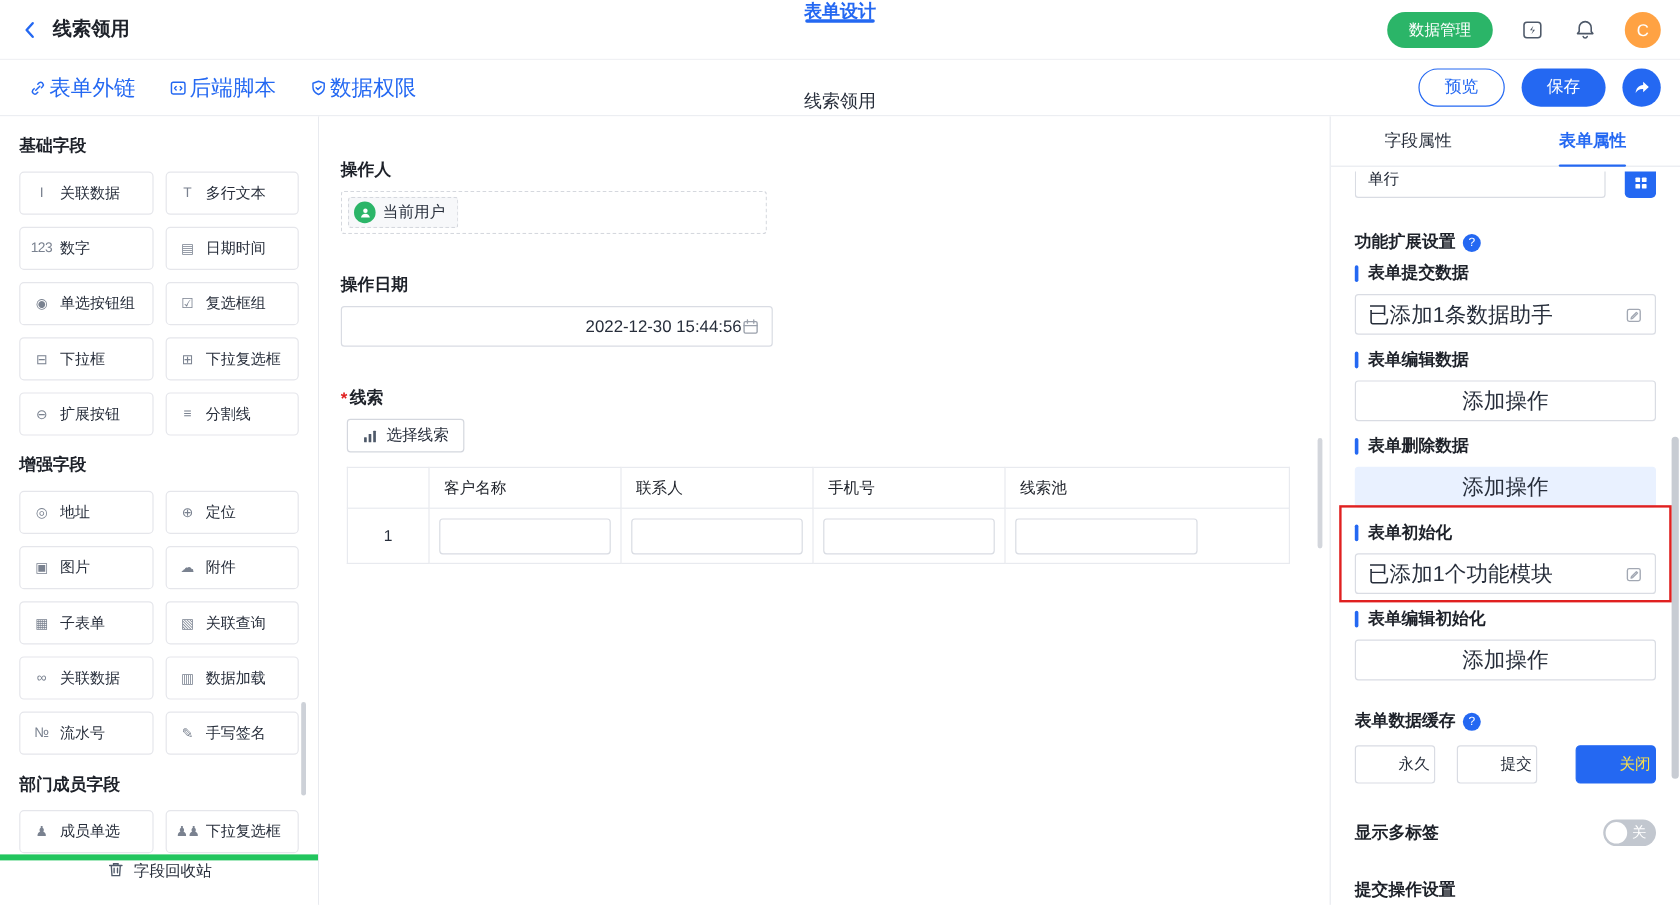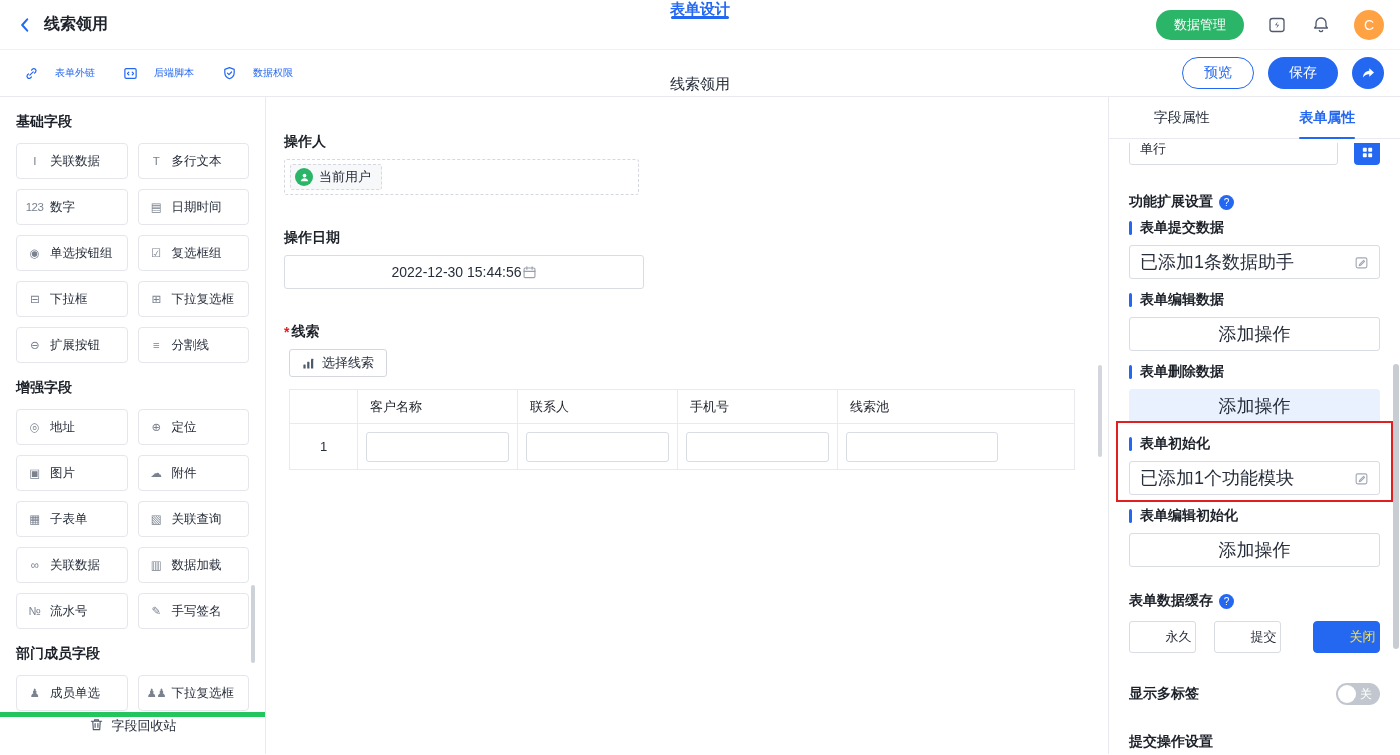--- a/index.html
+++ b/index.html
@@ -26,21 +26,21 @@
     color:#fff; font-size:13px; cursor:pointer; font-family:inherit; }
   .tb-icon { width:22px; height:22px; color:#4e5969; display:flex; align-items:center; justify-content:center; cursor:pointer; }
   .tb-icon svg { stroke:currentColor; fill:none; stroke-width:1.3; stroke-linecap:round; stroke-linejoin:round; }
   .avatar { width:30px; height:30px; border-radius:50%; background:#ffa243; color:#fff; font-size:14px;
     display:flex; align-items:center; justify-content:center; cursor:pointer; }
 
   
   .subbar { height:47px; border-bottom:1px solid #e8eaef; display:flex; align-items:center;
     justify-content:space-between; padding:0 16px 0 24px; background:#fff; }
   .sb-links { display:flex; gap:28px; }
-  .sb-link { display:flex; align-items:center; gap:16px; color:#2468f2; font-size:10px; cursor:pointer; }
+  .sb-link { display:flex; align-items:center; gap:2px; color:#2468f2; font-size:18px; cursor:pointer; }
   .sb-link svg { width:15px; height:15px; stroke:currentColor; fill:none; stroke-width:1.3; stroke-linecap:round; stroke-linejoin:round; }
   .sb-actions { display:flex; align-items:center; gap:14px; }
   .btn-outline { height:32px; padding:0 21px; border-radius:16px; border:1px solid #2468f2; color:#2468f2;
     background:#fff; font-size:14px; cursor:pointer; font-family:inherit; }
   .btn-primary { height:32px; padding:0 21px; border-radius:16px; border:none; background:#2468f2;
     color:#fff; font-size:14px; cursor:pointer; font-family:inherit; }
   .btn-circle { width:32px; height:32px; border-radius:50%; background:#2468f2; border:none;
     display:flex; align-items:center; justify-content:center; cursor:pointer; }
 
   
@@ -66,21 +66,21 @@
   .fld { margin-bottom:34px; }
   .fld-label { font-size:14px; font-weight:600; margin-bottom:8px; display:flex; align-items:center; }
   .star { color:#e02020; margin-right:2px; }
   .dashed-box { width:355px; min-height:36px; border:1px dashed #d5d8de; border-radius:3px;
     padding:4px 5px; display:flex; align-items:center; }
   .user-tag { display:inline-flex; align-items:center; gap:6px; height:26px; padding:0 10px 0 4px;
     background:#f7f8fa; border:1px dashed #d5d8de; border-radius:3px; font-size:13px; color:#272e3b; cursor:pointer; }
   .uavatar { width:18px; height:18px; border-radius:50%; background:#2bb568; display:flex;
     align-items:center; justify-content:center; flex:none; }
   .date-input { width:360px; height:34px; border:1px solid #d9dce3; border-radius:3px; display:flex;
-    align-items:center; justify-content:center; padding:0 10px; font-size:14px; color:#272e3b; cursor:text; }
+    align-items:center; justify-content:flex-end; padding:0 10px; font-size:14px; color:#272e3b; cursor:text; }
   .select-clue-btn { display:inline-flex; align-items:center; gap:7px; height:28px; padding:0 12px;
     margin-left:5px; border:1px solid #d4d7de; border-radius:3px; background:#fff; font-size:13px;
     color:#272e3b; cursor:pointer; font-family:inherit; }
   .clue-table { margin:12px 0 0 5px; border-collapse:collapse; width:786px; table-layout:fixed; }
   .clue-table th, .clue-table td { border:1px solid #e8eaef; }
   .clue-table th { height:34px; font-size:13px; font-weight:500; color:#1d2129; text-align:left;
     padding:0 12px; background:#fff; }
   .clue-table td { height:46px; padding:0 8px; }
   .idx { width:68px; text-align:center !important; padding:0 !important; font-size:13px; color:#272e3b; }
   .c-mid { width:160px; }

